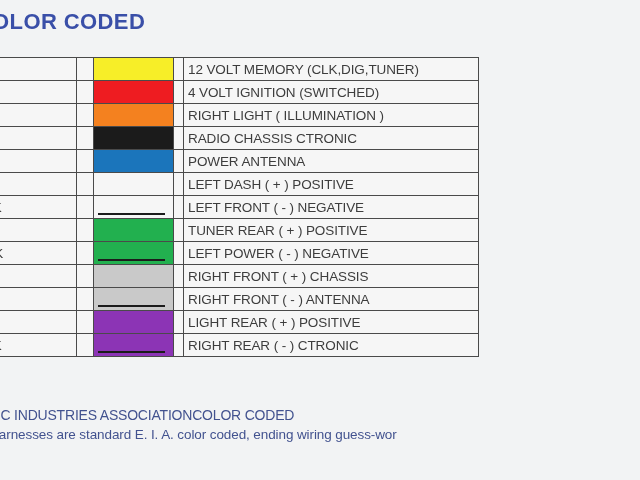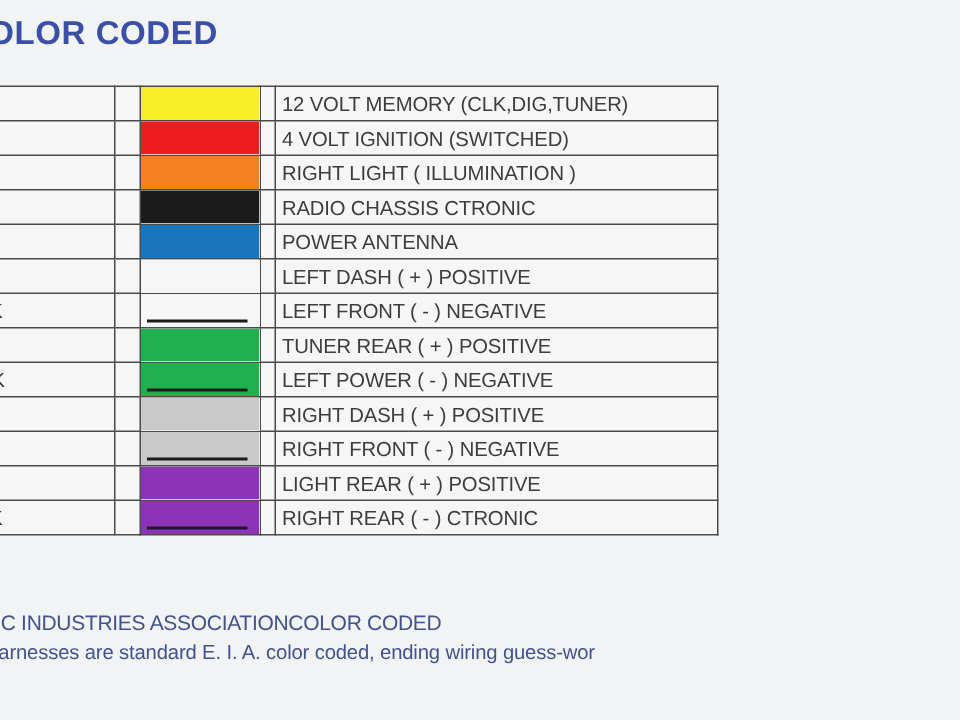--- a/index.html
+++ b/index.html
@@ -214,31 +214,31 @@
           <td class="c-gap2"></td>
           <td class="c-desc">LEFT POWER ( -  ) NEGATIVE</td>
         </tr>
         <tr>
           <td class="c-name">Y</td>
           <td class="c-gap"></td>
           <td class="c-swatch">
             <div class="swatch-fill" style="background: rgb(201, 201, 201);"></div>
           </td>
           <td class="c-gap2"></td>
-          <td class="c-desc">RIGHT DASH ( + ) POSITIVE</td>
+          <td class="c-desc">RIGHT FRONT ( + ) CHASSIS</td>
         </tr>
         <tr>
           <td class="c-name">Y/BLACK</td>
           <td class="c-gap"></td>
           <td class="c-swatch">
             <div class="swatch-fill" style="background: rgb(201, 201, 201);"></div>
             <div class="swatch-stripe"></div>
           </td>
           <td class="c-gap2"></td>
-          <td class="c-desc">RIGHT FRONT ( -  ) NEGATIVE</td>
+          <td class="c-desc">RIGHT FRONT ( -  ) ANTENNA</td>
         </tr>
         <tr>
           <td class="c-name">ET</td>
           <td class="c-gap"></td>
           <td class="c-swatch">
             <div class="swatch-fill" style="background: rgb(140, 52, 181);"></div>
           </td>
           <td class="c-gap2"></td>
           <td class="c-desc">LIGHT REAR ( + ) POSITIVE</td>
         </tr>

